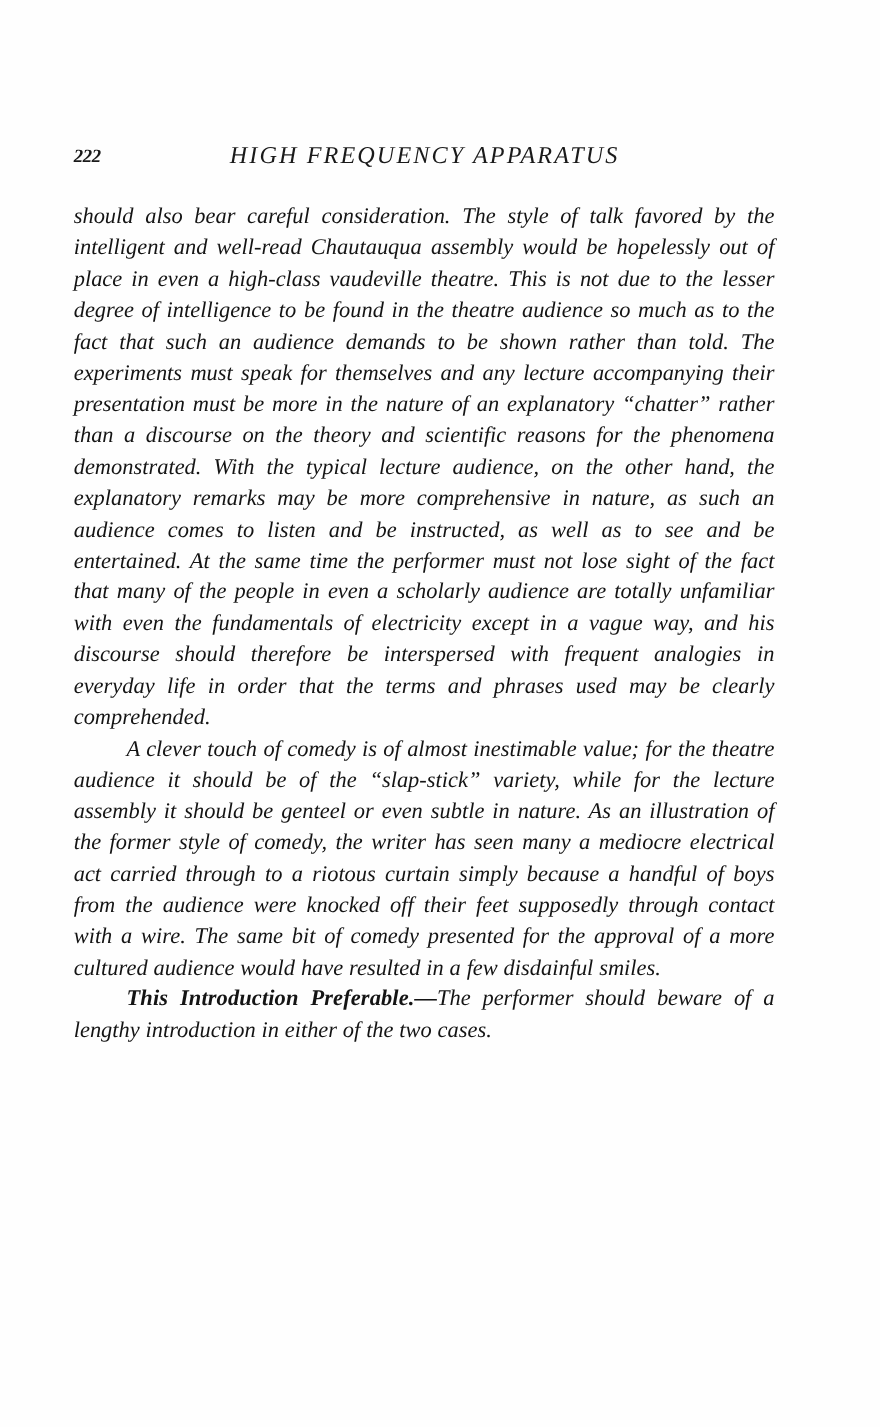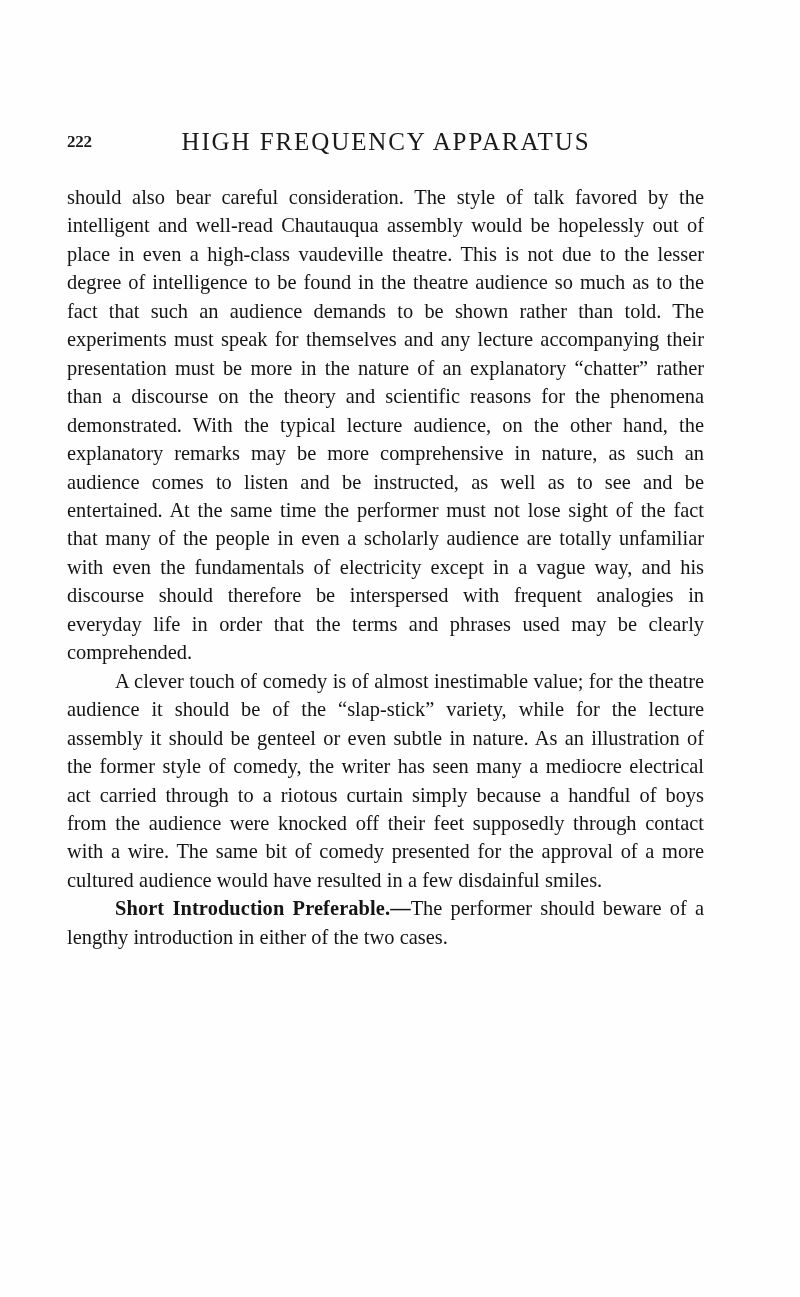--- a/index.html
+++ b/index.html
@@ -14,20 +14,21 @@
     overflow: hidden;
     font-family: "Liberation Serif", "DejaVu Serif", serif;
     color: #151515;
   }
 
   
   #page {
     position: absolute;
     inset: 0;
     background: #fefefe;
+    font-style: italic;
   }
 
   
   .running-head {
     position: absolute;
     left: 67px;
     right: 95px;
     top: 128px;
     height: 30px;
   }
@@ -39,21 +40,21 @@
     font-weight: 600;
     letter-spacing: -0.3px;
     color: #1a1a1a;
   }
   .head-title {
     position: absolute;
     left: 0;
     right: 0;
     top: 0;
     text-align: center;
-    font-size: 25px;
+    font-size: 22px;
     letter-spacing: 1.9px;
     color: #1a1a1a;
     white-space: nowrap;
   }
 
   
   .textblock {
     position: absolute;
     left: 67px;
     top: 183px;
@@ -148,19 +149,19 @@
     <span class="folio">222</span>
     <span class="head-title">HIGH FREQUENCY APPARATUS</span>
   </div>
 
   <div class="textblock">
 
     <p class="para">should also bear careful consideration.  The style of talk favored by the intelligent and well-read Chautauqua assembly would be hopelessly out of place in even a high-class vaudeville theatre.  This is not due to the lesser degree of intelligence to be found in the theatre audience so much as to the fact that such an audience demands to be shown rather than told.  The experiments must speak for themselves and any lecture accompanying their presentation must be more in the nature of an explanatory “chatter” rather than a discourse on the theory and scientific reasons for the phenomena demonstrated.  With the typical lecture audience, on the other hand, the explanatory remarks may be more comprehensive in nature, as such an audience comes to listen and be instructed, as well as to see and be entertained.  At the same time the performer must not lose sight of the fact that many of the people in even a scholarly audience are totally unfamiliar with even the fundamentals of electricity except in a vague way, and his discourse should therefore be interspersed with frequent analogies in everyday life in order that the terms and phrases used may be clearly comprehended.</p>
 
     <p class="para indent">A clever touch of comedy is of almost inestimable value; for the theatre audience it should be of the “slap-stick” variety, while for the lecture assembly it should be genteel or even subtle in nature.  As an illustration of the former style of comedy, the writer has seen many a mediocre electrical act carried through to a riotous curtain simply because a handful of boys from the audience were knocked off their feet supposedly through contact with a wire.  The same bit of comedy presented for the approval of a more cultured audience would have resulted in a few disdainful smiles.</p>
 
-    <p class="para indent"><span class="runin">Short Introduction Preferable.—</span><span>The performer should beware of a lengthy introduction in either of the two cases.</span></p>
+    <p class="para indent"><span class="runin">This Introduction Preferable.—</span><span>The performer should beware of a lengthy introduction in either of the two cases.</span></p>
 
   </div>
 
 
   <div id="scan-tint"></div>
 </div>
 
 </body></html>

